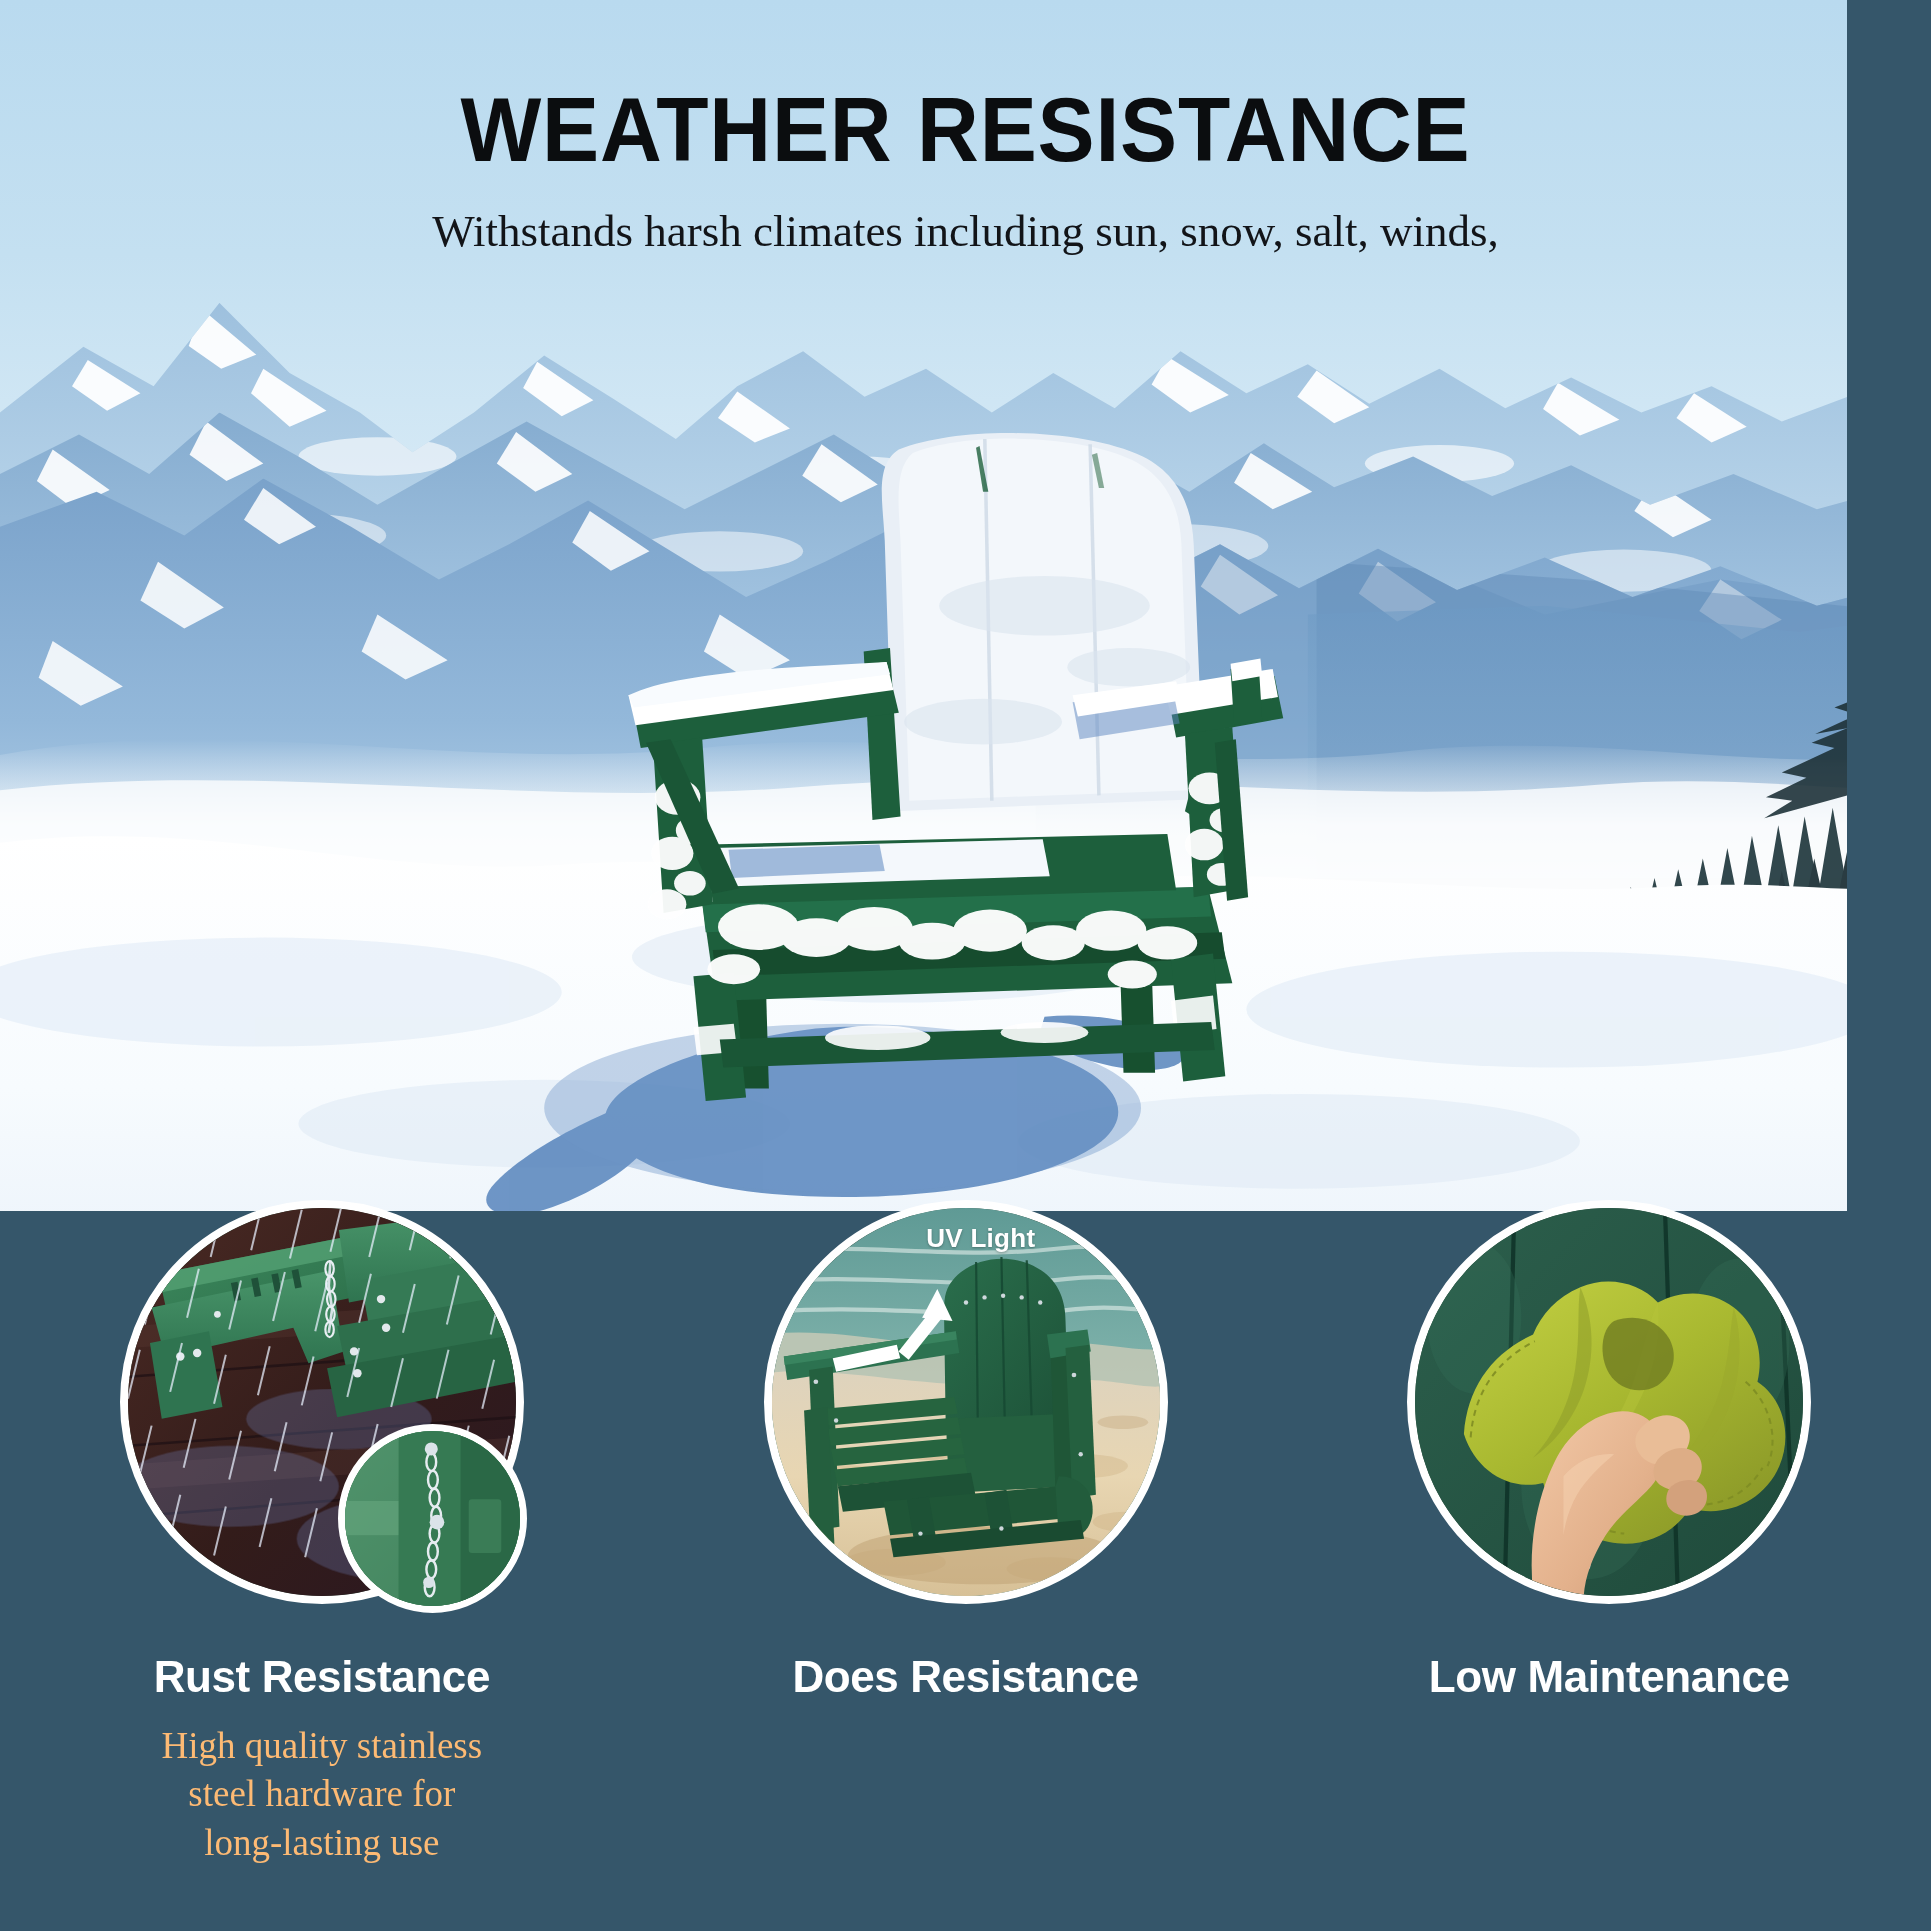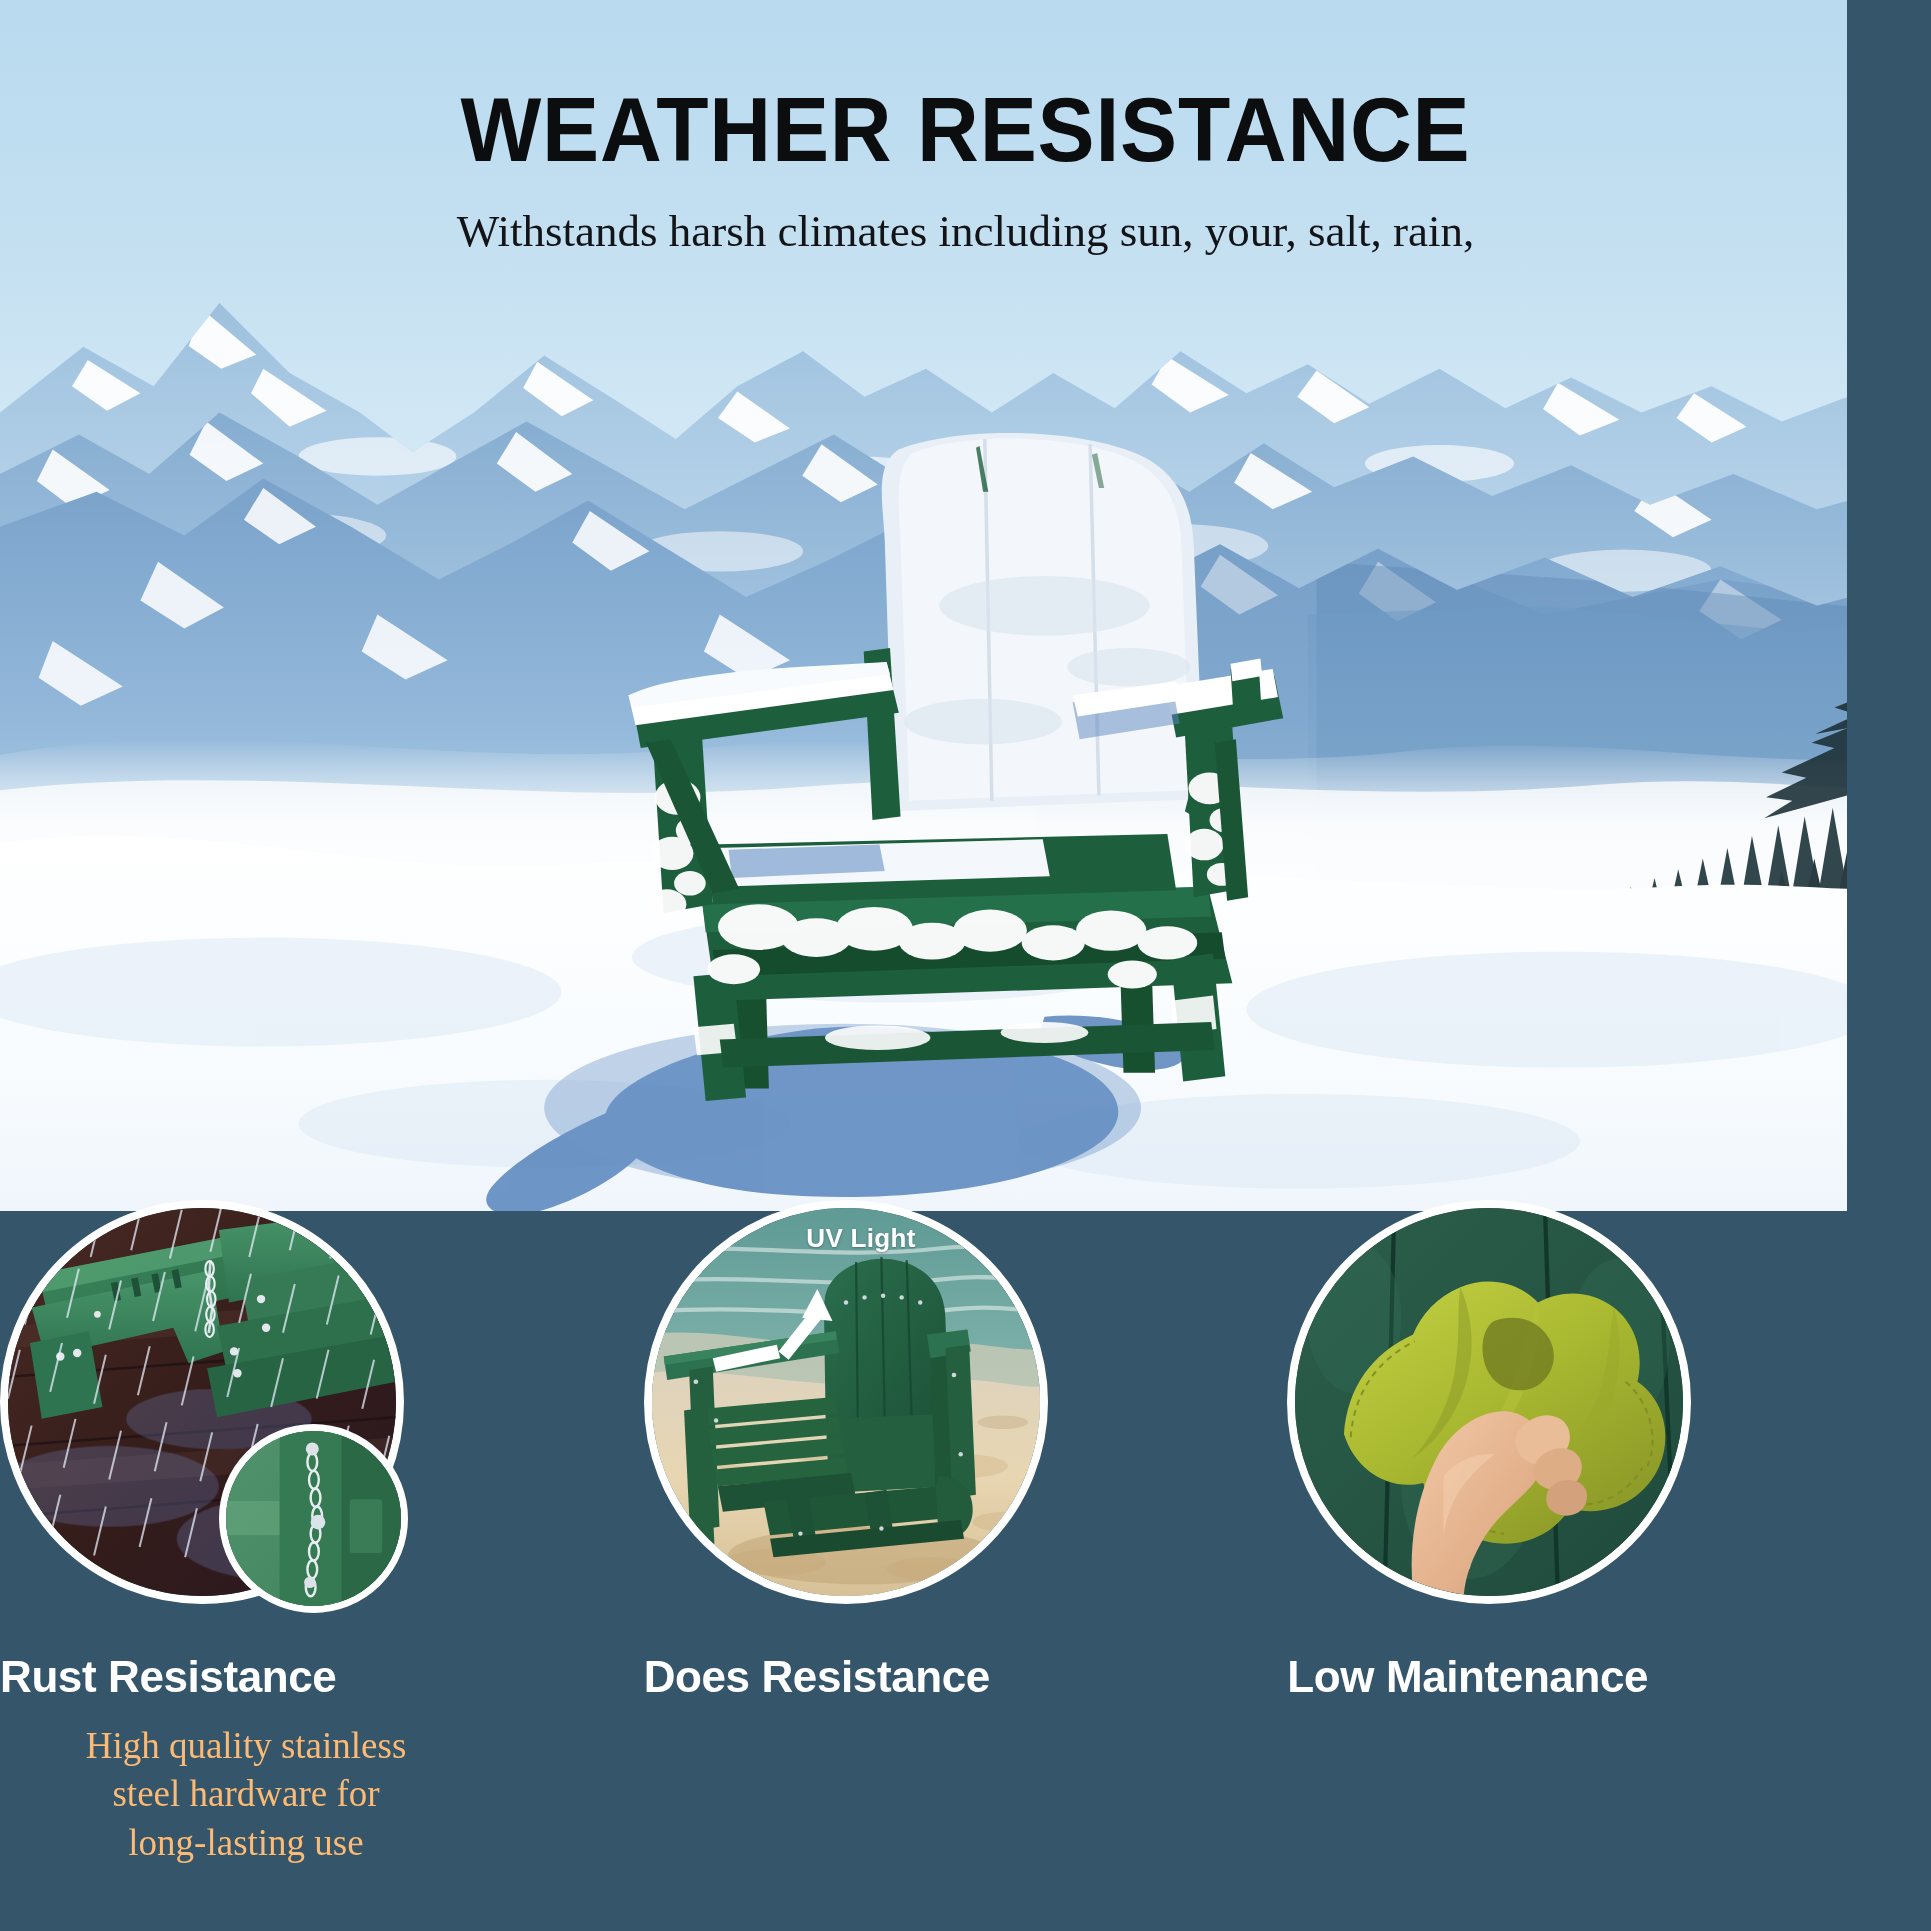--- a/index.html
+++ b/index.html
@@ -45,21 +45,21 @@
     color:#121418;
     line-height:1.28;
     margin-top:28px;
   }
 
   
   .features {
     position:absolute; left:0; top:1189px; width:1931px; height:742px;
     display:flex; z-index:45;
   }
-  .feature { flex:1 1 0; position:relative; display:flex; flex-direction:column; }
+  .feature { flex:1 1 0; position:relative; display:flex; flex-direction:column; align-items:center; }
 
   .circle-wrap { position:relative; width:404px; height:404px; margin-top:11.4px; }
   .circle {
     position:absolute; inset:0; border-radius:50%;
     border:8px solid #ffffff;
     overflow:hidden;
     background:#2d4a3a;
   }
   .circle svg { display:block; width:100%; height:100%; }
 
@@ -374,21 +374,21 @@
         </g>
       </g>
     </svg>
   </div>
 
   <div class="panel"></div>
 
   <div class="headwrap">
     <div class="title">WEATHER RESISTANCE</div>
     <div class="subtitle">
-      <div>Withstands harsh climates including sun, your, salt, rain,</div>
+      <div>Withstands harsh climates including sun, snow, salt, winds,</div>
     </div>
   </div>
 
   <div class="features">
 
     <div class="feature">
       <div class="circle-wrap">
         <div class="circle">
           <svg viewBox="0 0 460 460" preserveAspectRatio="xMidYMid slice">
             <defs>

